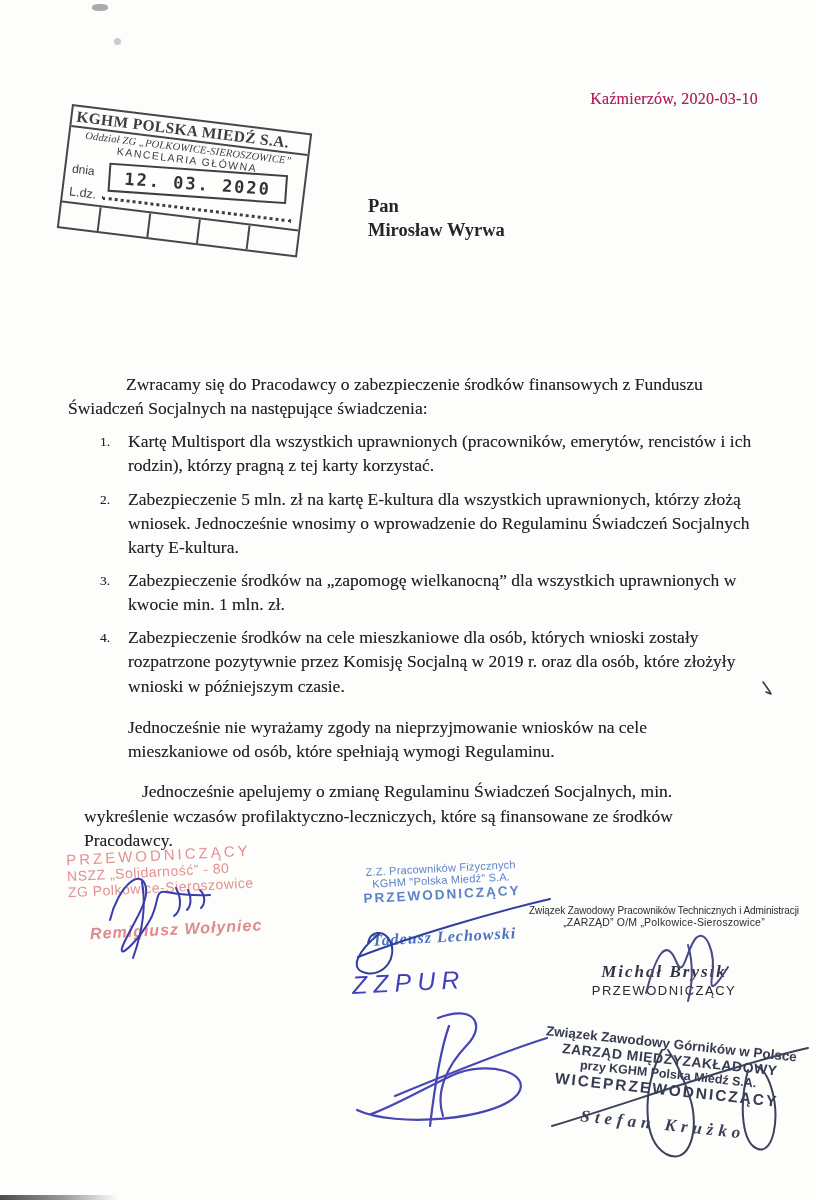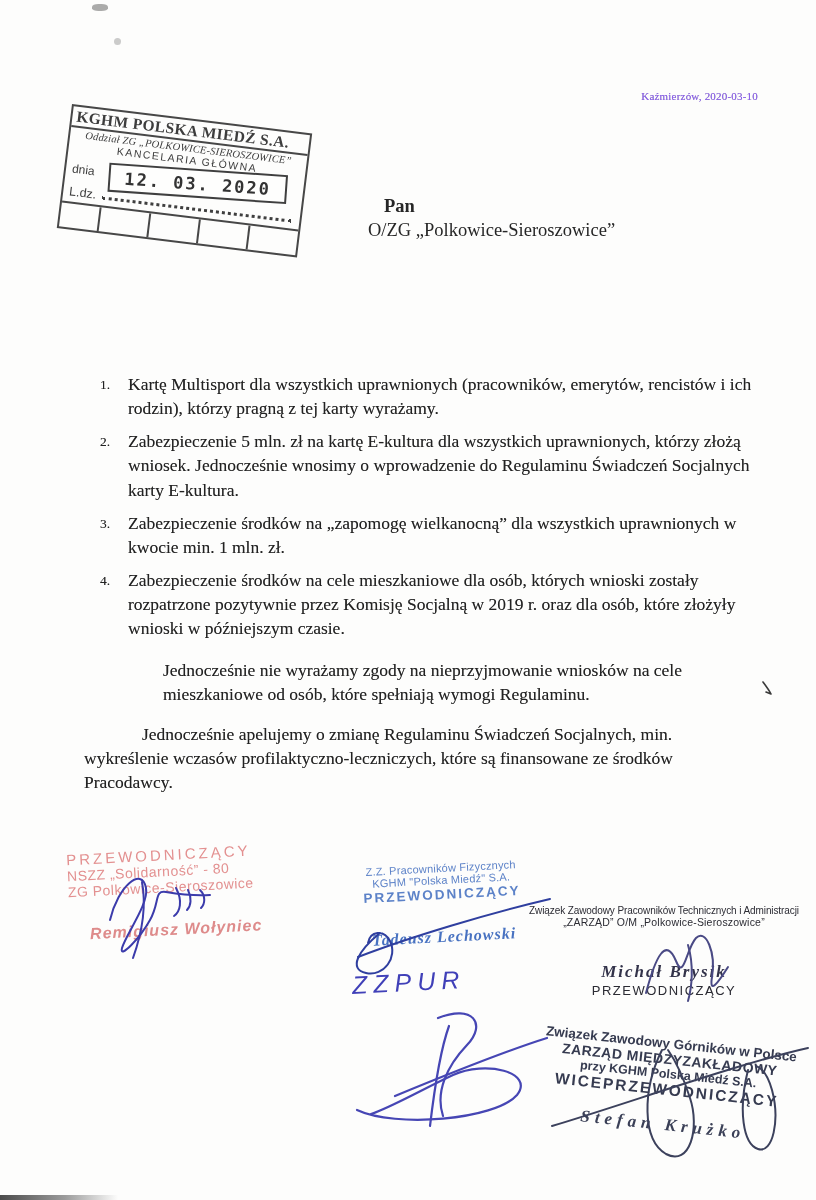--- a/index.html
+++ b/index.html
@@ -5,21 +5,21 @@
   html,body{margin:0;padding:0;background:#e8e8e8;}
   .page{
     position:relative;width:816px;height:1200px;margin:0 auto;
     background:#fdfdfc;overflow:hidden;
     font-family:"Liberation Serif",serif;color:#262626;
   }
   .page *{box-sizing:border-box;}
 
   
   .dateline{
-    position:absolute;top:90px;right:58px;font-size:11px;color:#8b5cf6;
+    position:absolute;top:90px;right:58px;font-size:16px;color:#be185d;
     letter-spacing:.2px;text-shadow:0 0 .5px rgba(40,40,40,.45);
   }
 
   
   .reg-stamp{
     position:absolute;left:72px;top:104px;width:242px;
     transform:rotate(7deg);transform-origin:top left;
     color:#3d3d3d;border:2.5px solid #474747;
     padding:0 0 0 0;background:rgba(255,255,255,.2);
   }
@@ -49,34 +49,34 @@
   .reg-ref-dots{flex:1;border-bottom:3px dotted #3f3f3f;margin:0 2px 3px 6px;height:10px;}
   .reg-grid{display:flex;height:26px;border-top:2px solid #474747;}
   .reg-cell{border-right:2px solid #474747;height:100%;}
   .reg-cell:last-child{border-right:none;}
   .reg-cell.c1{width:40px;}
   .reg-cell.c2,.reg-cell.c3,.reg-cell.c4{width:50px;}
   .reg-cell.c5{flex:1;}
 
   
   .recipient{position:absolute;left:368px;top:194px;font-size:18.5px;line-height:24px;}
-  .recipient .b{font-weight:bold;margin-left:16px;}
+  .recipient .b{font-weight:bold;}
 
   
   .body-text{
     position:absolute;left:68px;top:372px;width:690px;
     font-size:17.5px;line-height:1.38;color:#222;
     text-shadow:0 0 .5px rgba(30,30,30,.4);
   }
   .p-indent{text-indent:58px;margin:0 0 9px 0;}
   .items{margin-left:32px;}
   .item{display:flex;margin-bottom:9px;}
   .item .num{width:28px;font-size:13.5px;padding-top:4px;flex:none;}
   .item .txt{flex:1;}
-  .note{margin-left:95px;margin-bottom:9px;width:600px;}
+  .note{margin-left:60px;margin-bottom:9px;width:600px;}
   .closing{text-indent:58px;margin:16px;}
 
   
   .stamp{position:absolute;text-shadow:none;}
   .solidarity-stamp{
     left:68px;top:845px;width:240px;transform:rotate(-3deg);
     color:rgba(222,125,125,.85);font-family:"Liberation Sans",sans-serif;
   }
   .solidarity-stamp .l1{font-size:15px;letter-spacing:3px;}
   .solidarity-stamp .l2,.solidarity-stamp .l3{font-size:14px;letter-spacing:.5px;}
@@ -168,28 +168,29 @@
       <div class="reg-cell c1"></div>
       <div class="reg-cell c2"></div>
       <div class="reg-cell c3"></div>
       <div class="reg-cell c4"></div>
       <div class="reg-cell c5"></div>
     </div>
   </div>
 
   <div class="recipient">
     <div class="b">Pan</div>
-    <div>O/ZG „Polkowice-Sieroszowice”</div>
+    <div class="b">Mirosław Wyrwa</div>
   </div>
 
   <div class="body-text">
+    <p class="p-indent">Zwracamy się do Pracodawcy o zabezpieczenie środków finansowych z Funduszu Świadczeń Socjalnych na następujące świadczenia:</p>
     <div class="items">
       <div class="item">
         <span class="num">1.</span>
-        <span class="txt">Kartę Multisport dla wszystkich uprawnionych (pracowników, emerytów, rencistów i ich rodzin), którzy pragną z tej karty wyrażamy.</span>
+        <span class="txt">Kartę Multisport dla wszystkich uprawnionych (pracowników, emerytów, rencistów i ich rodzin), którzy pragną z tej karty korzystać.</span>
       </div>
       <div class="item">
         <span class="num">2.</span>
         <span class="txt">Zabezpieczenie 5 mln. zł na kartę E-kultura dla wszystkich uprawnionych, którzy złożą wniosek. Jednocześnie wnosimy o wprowadzenie do Regulaminu Świadczeń Socjalnych karty E-kultura.</span>
       </div>
       <div class="item">
         <span class="num">3.</span>
         <span class="txt">Zabezpieczenie środków na „zapomogę wielkanocną” dla wszystkich uprawnionych w kwocie min. 1 mln. zł.</span>
       </div>
       <div class="item">

